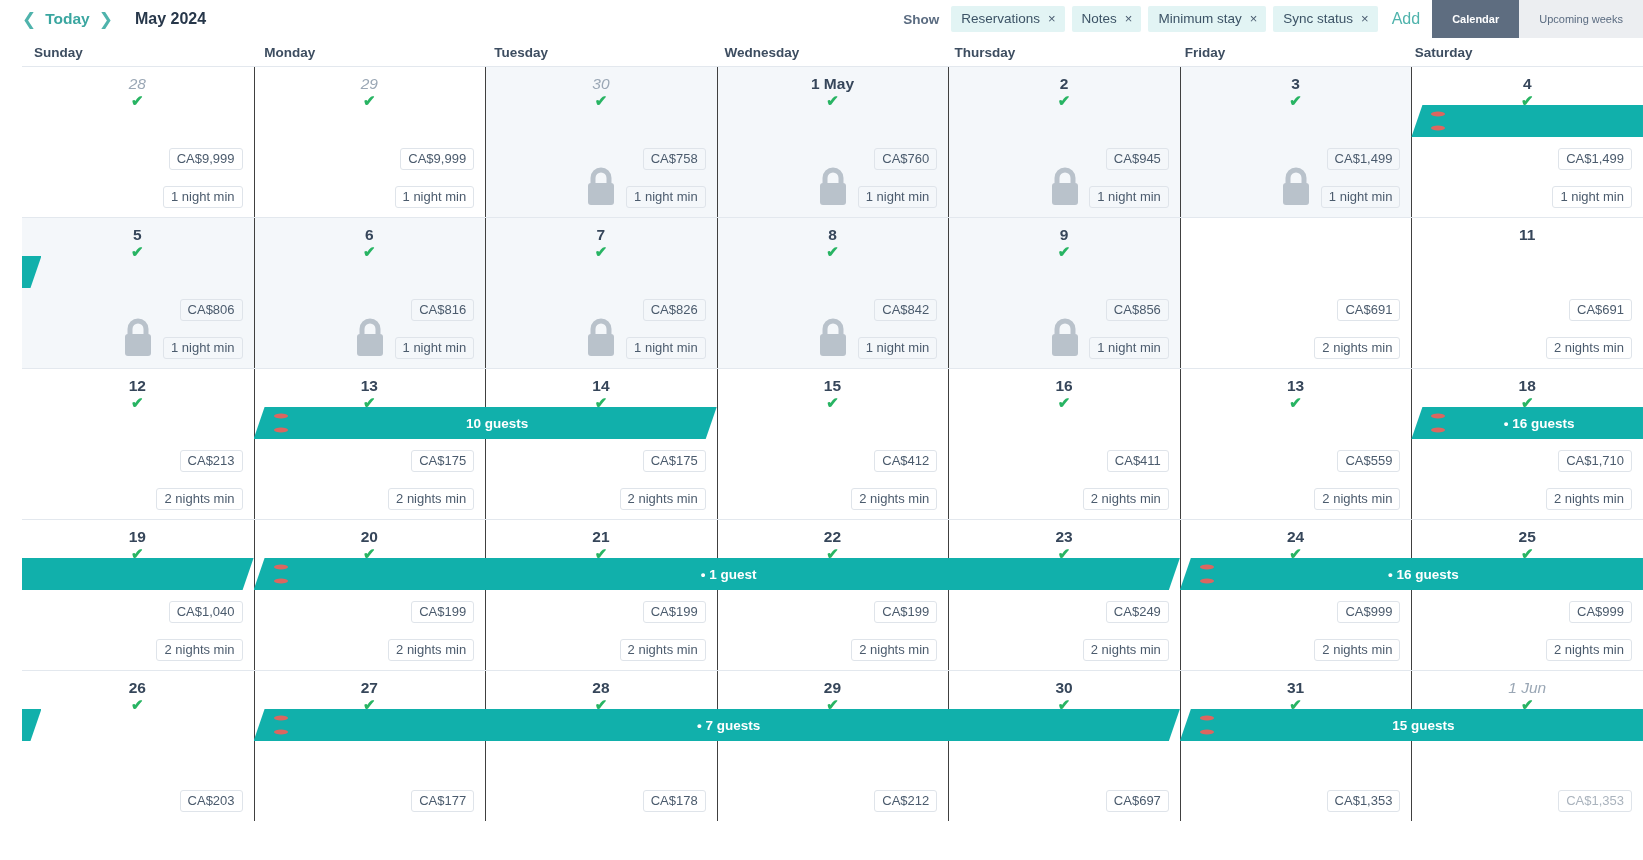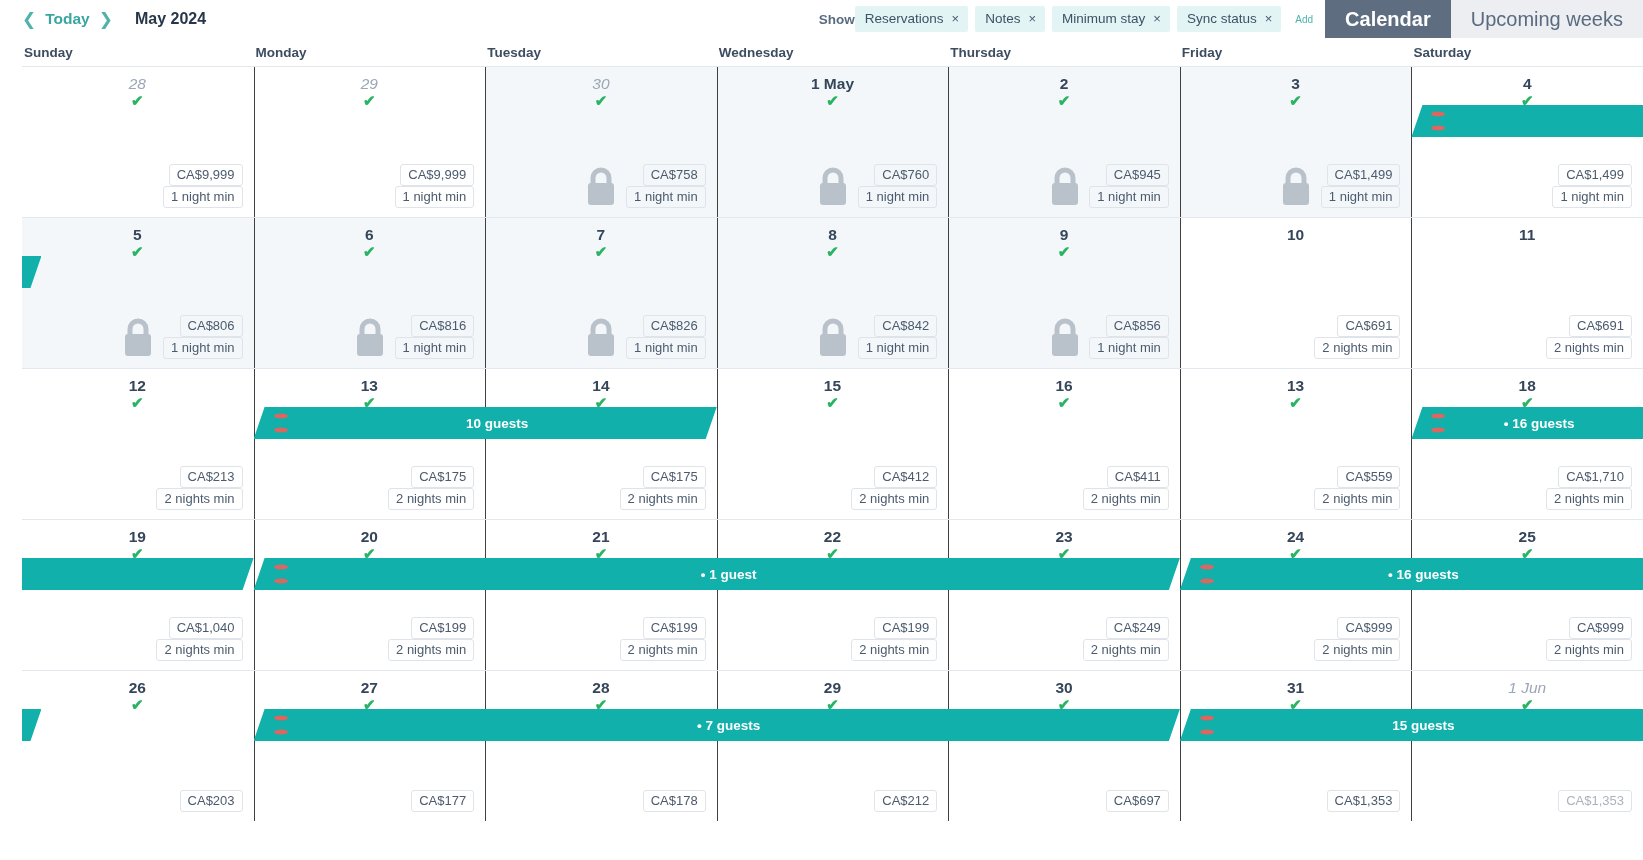--- a/index.html
+++ b/index.html
@@ -28,45 +28,45 @@
     color: #3aa6a0; font-size: 15.5px; font-weight: 600; cursor: pointer;
   }
   .month-title {
     color: #27374a; font-size: 16px; font-weight: 700; margin-left: 13px;
   }
 
   .topbar-right {
     margin-left: auto; display: flex; align-items: center; height: 100%;
   }
   .show-label {
-    color: #5a6b80; font-size: 13.5px; font-weight: 600; 
+    color: #5a6b80; font-size: 13.5px; font-weight: 600; margin-right: 12px;
   }
   .chips { display: flex; align-items: center; gap: 7px; }
   .chip {
     background: #e2f4f4; color: #3c5366;
     font-size: 13.5px; padding: 5px 9px 6px 10px;
     display: flex; align-items: center; gap: 8px;
     border-radius: 2px; cursor: pointer; white-space: nowrap;
   }
   .chip .x { color: #4a5c70; font-size: 13px; line-height: 1; }
   .add-link {
-    color: #4fb3ac; font-size: 10px; margin: 0 12px 0 14px; cursor: pointer;
+    color: #4fb3ac; font-size: 16px; margin: 0 12px 0 14px; cursor: pointer;
   }
   .segmented { display: flex; height: 100%; }
   .seg {
     display: flex; align-items: center; padding: 4px 20px;
-    font-size: 20px; cursor: pointer; white-space: nowrap;
+    font-size: 11px; cursor: pointer; white-space: nowrap;
   }
   .seg.active { background: #5e6d80; color: #ffffff; font-weight: 600; }
   .seg.inactive { background: #eceef1; color: #5a6b80; }
 
   
   .dayheader {
     display: grid; grid-template-columns: repeat(7, 1fr);
-    height: 28px; padding-left: 22px; padding-right: 0;
+    height: 28px; padding-left: 32px; padding-right: 0;
     background: #ffffff;
   }
   .dayheader div {
     font-size: 13.5px; color: #3d4d60; font-weight: 600;
     padding-left: 2px; align-self: center;
   }
 
   
   .calendar {
     padding-left: 22px;
@@ -105,21 +105,21 @@
     position: absolute; bottom: 9px; left: 0; right: 0;
     display: flex; align-items: flex-end; justify-content: flex-end;
     padding: 0 11px 0 11px;
     gap: 0;
   }
   .lock {
     position: absolute; left: 50%; bottom: 2px; transform: translateX(-50%);
     width: 34px; height: 40px;
   }
   .pricebox-wrap {
-    display: flex; flex-direction: column; align-items: flex-end; gap: 0;
+    display: flex; flex-direction: column; align-items: flex-end; gap: 16px;
   }
   .pricebox, .minbox {
     border: 1px solid #dfe4ea; border-radius: 3px;
     font-size: 13px; color: #4b5b6d;
     padding: 2px 7px 3px 7px; background: #ffffff;
     white-space: nowrap;
   }
   .cell.shaded .pricebox, .cell.shaded .minbox { background: #f4f7fa; }
   .pricebox.dim, .minbox.dim { color: #aab3bd; }
 
@@ -385,23 +385,20 @@
               <path d="M9 18 V12 a8 8 0 0 1 16 0 v6" fill="none" stroke="#b9c2cb" stroke-width="5"></path>
               <rect x="4" y="17" width="26" height="22" rx="3" fill="#b9c2cb"></rect>
             </svg></span>
           <div class="pricebox-wrap">
             <div class="pricebox">CA$856</div>
             <div class="minbox">1 night min</div>
           </div>
         </div>
       </div>
       <div class="cell">
-        <div class="cell-head">
-          <span class="daynum">10</span>
-        </div>
         <div class="cell-foot">
           <div class="pricebox-wrap">
             <div class="pricebox">CA$691</div>
             <div class="minbox">2 nights min</div>
           </div>
         </div>
       </div>
       <div class="cell">
         <div class="cell-head">
           <span class="daynum">11</span>

